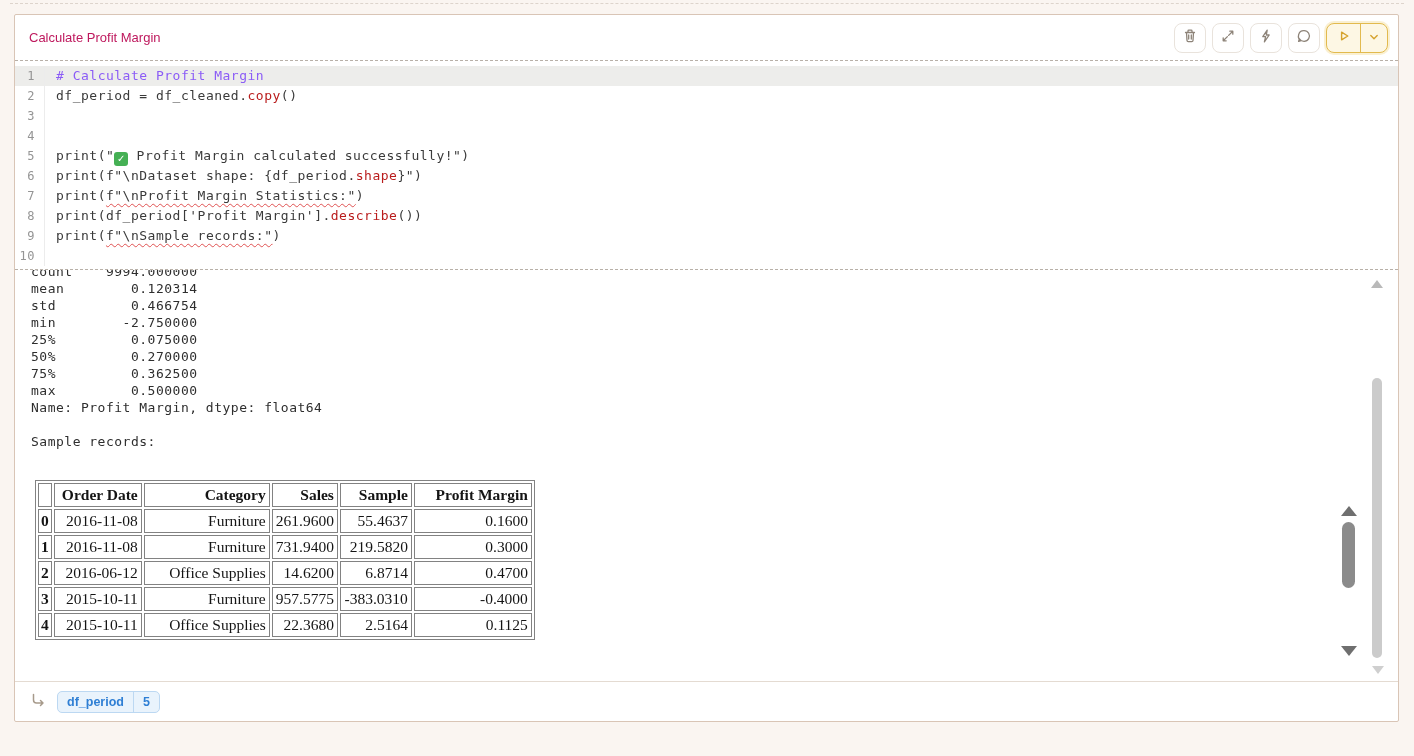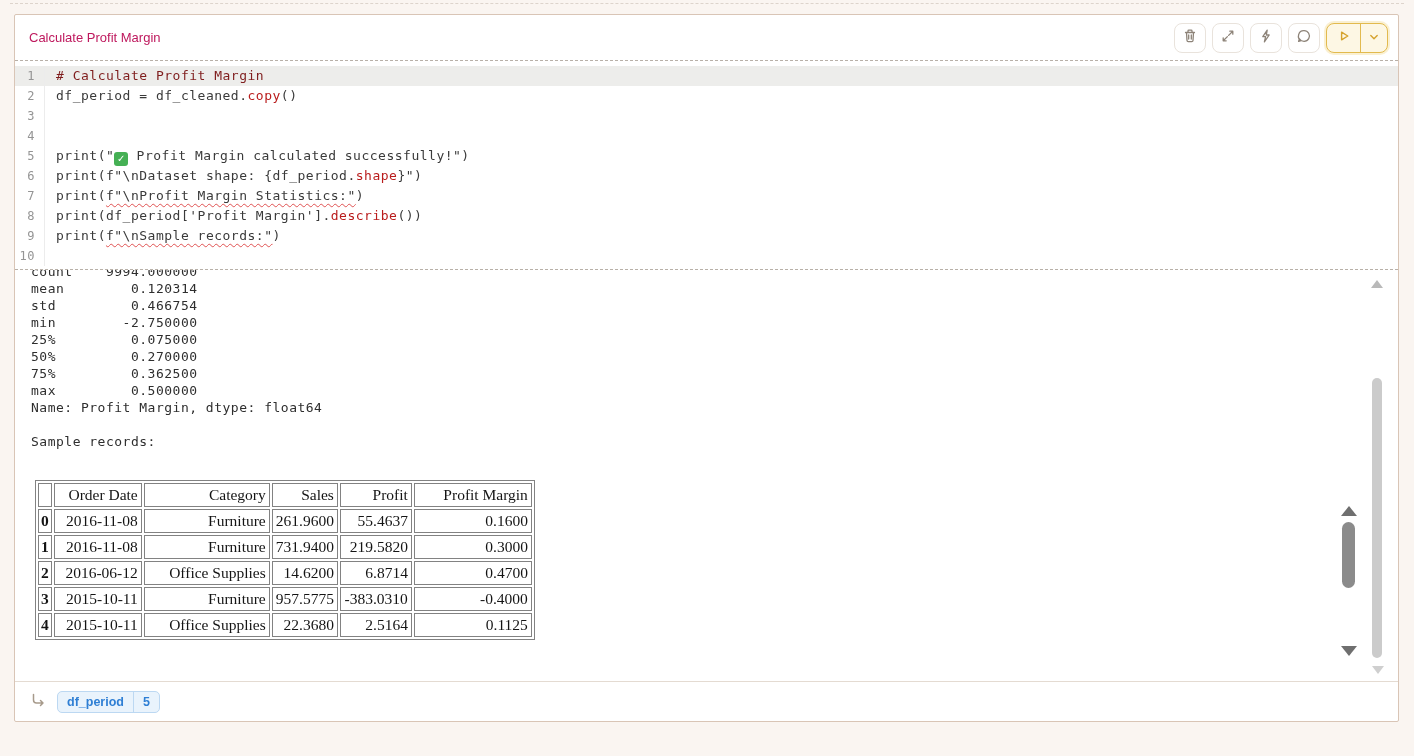--- a/index.html
+++ b/index.html
@@ -29,35 +29,35 @@
 
   
   .code-area { flex:0 0 209px; padding:5px 0 4px 0; border-bottom:1px dashed #b8b0a8;
                font-family:"DejaVu Sans Mono", monospace; font-size:13px; letter-spacing:0.5px;
                overflow:hidden; cursor:text; }
   .code-line { display:flex; height:20px; line-height:20px; white-space:pre; }
   .code-line.active { background:#ededeb; }
   .gutter { flex:0 0 30px; text-align:right; padding-right:9px; color:#949494; font-size:12px;
             border-right:1px solid #ececec; }
   .code-text { padding-left:11px; color:#3a3a3a; }
-  .tok-comment { color:#7f1d1d; }
+  .tok-comment { color:#8b5cf6; }
   .tok-method { color:#b91c1c; }
   .tok-wavy { text-decoration: underline wavy #e05252 1px; text-underline-offset:3px; }
   .check-emoji { display:inline-block; width:14px; height:14px; background:#45b054; border-radius:3px;
                  color:#fff; font-size:10px; line-height:14px; text-align:center; vertical-align:-2px;
                  letter-spacing:0; font-family:"DejaVu Sans", sans-serif; }
 
   
   .output-area { flex:1 1 auto; position:relative; overflow:hidden; }
   .output-pre { font-family:"DejaVu Sans Mono", monospace; font-size:13px; letter-spacing:0.5px;
                 line-height:17px; color:#2e2e2e; white-space:pre; margin:-7px 0 0 16px; }
   .df-table { margin:30px 0 0 20px; border-collapse:separate; border-spacing:2px;
               border:1px solid #828282; font-family:"Liberation Serif", serif; font-size:15.5px; color:#141414; }
   .df-table th, .df-table td { border:1px solid #828282; padding:0 3px; height:24px; }
-  .df-table thead th { font-weight:normal; text-align:right; }
+  .df-table thead th { font-weight:bold; text-align:right; }
   .df-table td.idx { font-weight:bold; text-align:left; padding:0 2px; }
   .df-table td { text-align:right; }
   .col-blank { width:12px; } .col-date { width:88px; } .col-cat { width:126px; }
   .col-sales { width:66px; } .col-profit { width:72px; } .col-pm { width:118px; }
 
   
   .sb-arrow { position:absolute; width:0; height:0; }
   .inner-sb-up   { left:1326px; top:236px; border-left:8px solid transparent; border-right:8px solid transparent; border-bottom:10px solid #6f6f6f; cursor:pointer; }
   .inner-sb-thumb{ position:absolute; left:1327px; top:252px; width:13px; height:66px; background:#8b8b8b; border-radius:7px; cursor:pointer; }
   .inner-sb-down { left:1326px; top:376px; border-left:8px solid transparent; border-right:8px solid transparent; border-top:10px solid #6f6f6f; cursor:pointer; }
@@ -156,21 +156,21 @@
 Name: Profit Margin, dtype: float64
 
 Sample records:</pre>
       <table class="df-table">
           <thead>
             <tr>
               <th class="col-blank"></th>
               <th class="col-date">Order Date</th>
               <th class="col-cat">Category</th>
               <th class="col-sales">Sales</th>
-              <th class="col-profit">Profit</th>
+              <th class="col-profit">Sample</th>
               <th class="col-pm">Profit Margin</th>
             </tr>
           </thead>
           <tbody>
             <tr>
               <td class="idx">0</td>
               <td>2016-11-08</td>
               <td>Furniture</td>
               <td>261.9600</td>
               <td>55.4637</td>

